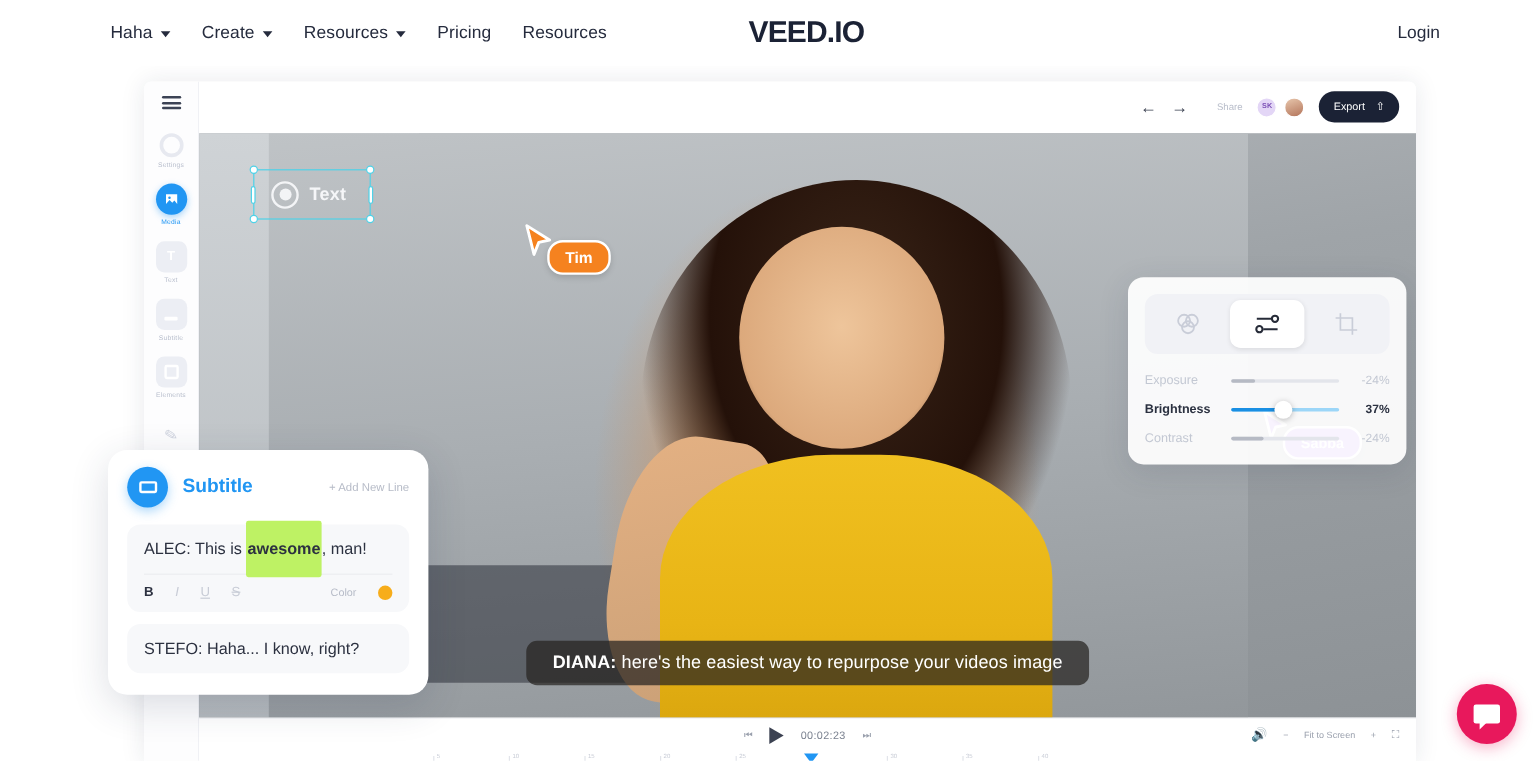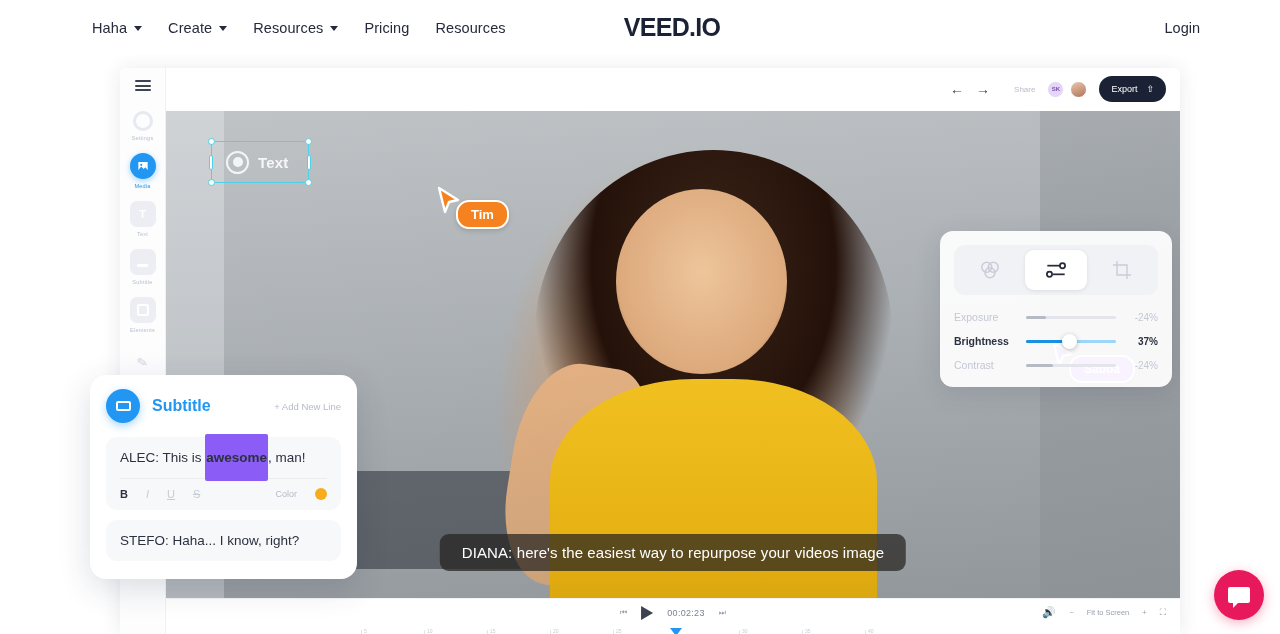--- a/index.html
+++ b/index.html
@@ -235,21 +235,21 @@
   .adj-val { width: 32px; text-align: right; font-size: 10px; color: #c3c8d3; }
   .adj-row.on .adj-val { color: #2b3140; font-weight: bold; }
 
   
   .caption {
     position: absolute; bottom: 27px; left: 50%; transform: translateX(-50%);
     background: rgba(38,34,32,.72); border-radius: 9px;
     padding: 10px 22px; color: #fff; font-size: 15px;
     white-space: nowrap; letter-spacing: .1px;
   }
-  .caption b { font-weight: normal; }
+  .caption b { font-weight: bold; }
 
   
   .player {
     position: absolute; top: 530px; left: 0; right: 0; height: 28px;
     display: flex; align-items: center;
     border-top: 1px solid #f2f3f6;
   }
   .pl-center {
     position: absolute; left: 50%; transform: translateX(-50%);
     display: flex; align-items: center; gap: 14px;
@@ -302,21 +302,21 @@
     margin-right: 12px;
   }
   .sub-ico i { display: block; width: 15px; height: 10px; border: 2px solid #fff; border-radius: 2px; }
   .sub-title { font-size: 16px; font-weight: bold; color: #2196f3; }
   .sub-add { margin-left: auto; font-size: 9.5px; color: #b6bbc7; cursor: pointer; }
   .sub-card {
     background: #f7f8fa; border-radius: 11px;
     padding: 13px 14px 0;
   }
   .sub-line { font-size: 13.5px; color: #2c3140; padding-bottom: 13px; }
-  .sub-line b { font-weight: bold; background: #8b5cf6; border-radius: 2px; padding: 16px 1px; }
+  .sub-line b { font-weight: bold; background: #bef264; border-radius: 2px; padding: 16px 1px; }
   .sub-tools {
     display: flex; align-items: center; gap: 18px;
     border-top: 1px solid #ebedf1; padding: 9px 0 10px;
   }
   .fmt { font-size: 11px; color: #c8ccd6; cursor: pointer; }
   .fmt.b { font-weight: bold; color: #2c3140; }
   .fmt.i { font-style: italic; }
   .fmt.u { text-decoration: underline; }
   .fmt.s { text-decoration: line-through; }
   .clr-lbl { margin-left: auto; font-size: 9px; color: #b6bbc7; }

